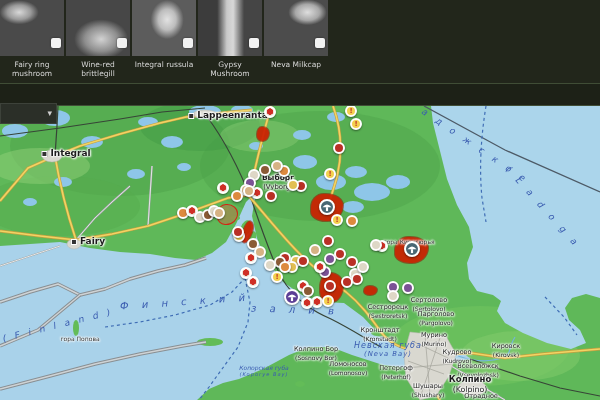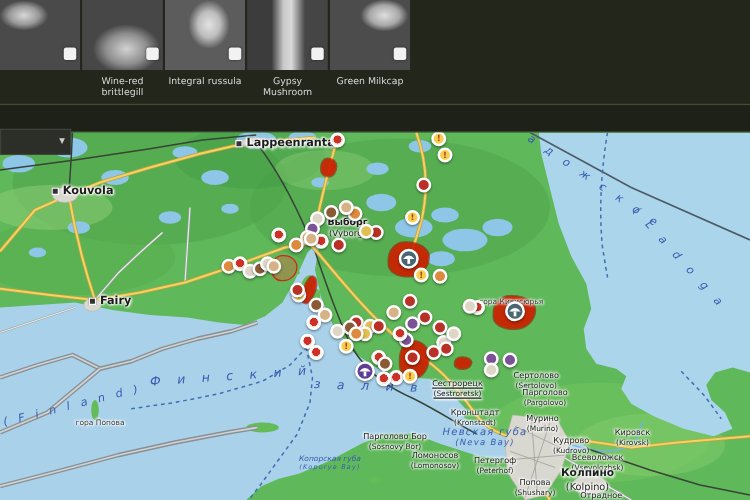--- a/index.html
+++ b/index.html
@@ -81,20 +81,21 @@
 <body>
 
 <div id="app">
 
   <div class="strip">
     <div class="strip-inner">
         <div class="thumb-cell">
           <div class="thumb-photo p1">
             <span class="thumb-check"></span>
           </div>
+          <div class="thumb-label">Fairy ring mushroom</div>
         </div>
         <div class="thumb-cell">
           <div class="thumb-photo p3">
             <span class="thumb-check"></span>
           </div>
           <div class="thumb-label">Wine-red brittlegill</div>
         </div>
         <div class="thumb-cell">
           <div class="thumb-photo p4">
             <span class="thumb-check"></span>
@@ -104,21 +105,21 @@
         <div class="thumb-cell">
           <div class="thumb-photo p5">
             <span class="thumb-check"></span>
           </div>
           <div class="thumb-label">Gypsy Mushroom</div>
         </div>
         <div class="thumb-cell">
           <div class="thumb-photo p6">
             <span class="thumb-check"></span>
           </div>
-          <div class="thumb-label">Green Milkcap</div>
+          <div class="thumb-label">Neva Milkcap</div>
         </div>
       </div>
   </div>
 
   <div class="bar2"></div>
 
   <div class="map-dd">
     <span></span>
     <span class="chev">▾</span>
   </div>
@@ -243,37 +244,37 @@
         <div class="zone zone-solid" style="left: 257px; top: 21px; width: 12px; height: 14px;"></div>
         <div class="zone zone-solid" style="left: 311px; top: 88px; width: 32px; height: 27px;"></div>
         <div class="zone zone-outline" style="left: 217px; top: 98px; width: 21px; height: 21px;"></div>
         <div class="zone zone-solid" style="left: 243px; top: 115px; width: 9px; height: 22px; transform: rotate(18deg);"></div>
         <div class="zone zone-solid" style="left: 320px; top: 167px; width: 23px; height: 29px;"></div>
         <div class="zone zone-solid" style="left: 395px; top: 131px; width: 33px; height: 26px;"></div>
         <div class="zone zone-solid" style="left: 364px; top: 180px; width: 13px; height: 9px;"></div>
       </div>
     <div class="layer">
         <div class="plbl k-city" style="left: 228px; top: 4px;"><span class="cdot"></span><span>Lappeenranta</span></div>
-        <div class="plbl k-city" style="left: 66px; top: 42px;"><span class="cdot"></span><span>Kouvola</span></div>
+        <div class="plbl k-city" style="left: 66px; top: 42px;"><span class="cdot"></span><span>Integral</span></div>
         <div class="plbl k-city" style="left: 88px; top: 130px;"><span class="cdot"></span><span>Fairy</span></div>
         <div class="plbl k-city-ru" style="left: 278px; top: 68px;"><span>Выборг</span><span class="sub">(Vyborg)</span></div>
-        <div class="plbl k-town" style="left: 366px; top: 198px; text-decoration: underline;"><span>Сестрорецк</span><span class="sub">(Sestroretsk)</span></div>
+        <div class="plbl k-town" style="left: 388px; top: 198px;"><span>Сестрорецк</span><span class="sub">(Sestroretsk)</span></div>
         <div class="plbl k-town" style="left: 429px; top: 191px;"><span>Сертолово</span><span class="sub">(Sertolovo)</span></div>
         <div class="plbl k-town" style="left: 436px; top: 205px;"><span>Парголово</span><span class="sub">(Pargolovo)</span></div>
         <div class="plbl k-town" style="left: 380px; top: 221px; text-align: center;"><span>Кронштадт</span><span class="sub">(Kronstadt)</span></div>
         <div class="plbl k-town" style="left: 434px; top: 226px;"><span>Мурино</span><span class="sub">(Murino)</span></div>
         <div class="plbl k-town" style="left: 478px; top: 216px; margin-top: 41px;"><span>Всеволожск</span><span class="sub">(Vsevolozhsk)</span></div>
         <div class="plbl k-town" style="left: 457px; top: 243px;"><span>Кудрово</span><span class="sub">(Kudrovo)</span></div>
         <div class="plbl k-town" style="left: 506px; top: 237px;"><span>Кировск</span><span class="sub">(Kirovsk)</span></div>
         <div class="plbl k-town" style="left: 348px; top: 255px;"><span>Ломоносов</span><span class="sub">(Lomonosov)</span></div>
         <div class="plbl k-town" style="left: 396px; top: 259px;"><span>Петергоф</span><span class="sub">(Peterhof)</span></div>
-        <div class="plbl k-town" style="left: 428px; top: 277px;"><span>Попова</span><span class="sub">(Shushary)</span></div>
+        <div class="plbl k-town" style="left: 428px; top: 277px;"><span>Шушары</span><span class="sub">(Shushary)</span></div>
         <div class="plbl k-city-major" style="left: 470px; top: 269px;"><span>Колпино</span><span class="sub">(Kolpino)</span></div>
         <div class="plbl k-town" style="left: 481px; top: 287px;"><span>Отрадное</span></div>
-        <div class="plbl k-town" style="left: 316px; top: 240px;"><span>Парголово Бор</span><span class="sub">(Sosnovy Bor)</span></div>
+        <div class="plbl k-town" style="left: 316px; top: 240px;"><span>Колпино Бор</span><span class="sub">(Sosnovy Bor)</span></div>
         <div class="plbl k-peak" style="left: 80px; top: 229px;"><span>гора Попова</span></div>
         <div class="plbl k-peak" style="left: 409px; top: 132px;"><span>гора Кивисюрья</span></div>
         <div class="wlbl" style="left: 185px; top: 190px; font-size: 10px; letter-spacing: 5px; transform: translate(-50%, 0px) rotate(-4deg);"><span>Ф и н с к и й</span></div>
         <div class="wlbl" style="left: 295px; top: 198px; font-size: 10px; letter-spacing: 5px; transform: translate(-50%, 0px) rotate(2deg);"><span>з а л и в</span></div>
         <div class="wlbl" style="left: 58px; top: 214px; font-size: 9px; letter-spacing: 3px; transform: translate(-50%, 0px) rotate(-14deg);"><span>( F i n l a n d )</span></div>
         <div class="wlbl" style="left: 468px; top: 30px; font-size: 9px; letter-spacing: 4px; transform: translate(-50%, 0px) rotate(34deg);"><span>Л а д о ж с к о е</span></div>
         <div class="wlbl" style="left: 543px; top: 96px; font-size: 9px; letter-spacing: 4px; transform: translate(-50%, 0px) rotate(48deg);"><span>( L a d o g a</span></div>
         <div class="wlbl" style="left: 388px; top: 235px; font-size: 8px; letter-spacing: 1px; transform: translate(-50%, 0px) rotate(0deg);"><span>Невская губа</span><span class="sub">(Neva Bay)</span></div>
         <div class="wlbl" style="left: 264px; top: 258px; font-size: 6px; letter-spacing: 0px; transform: translate(-50%, 0px) rotate(0deg);"><span>Копорская губа</span><span class="sub">(Koporye Bay)</span></div>
       </div>

